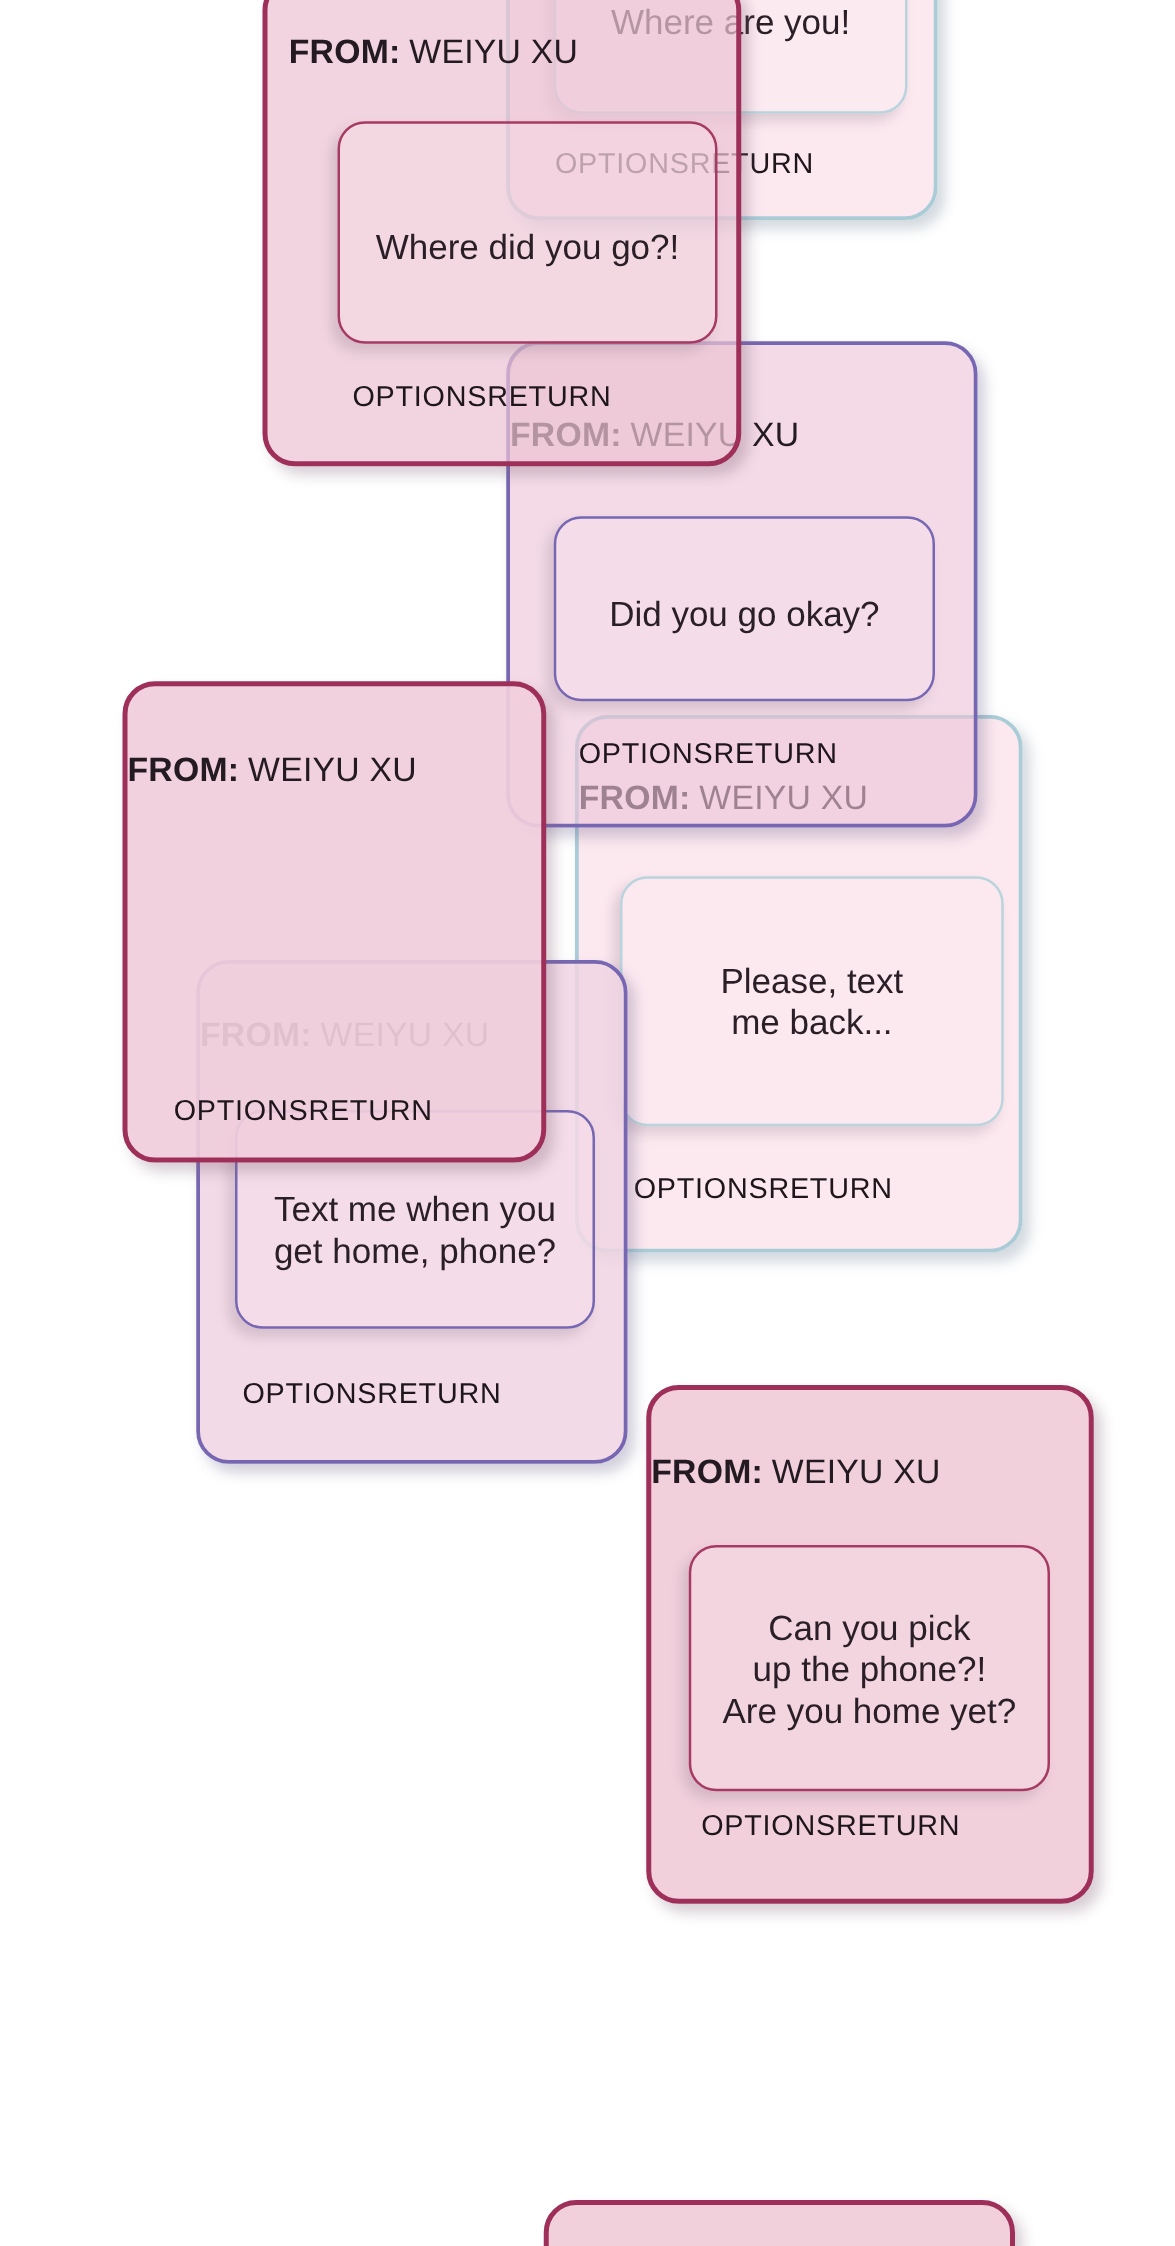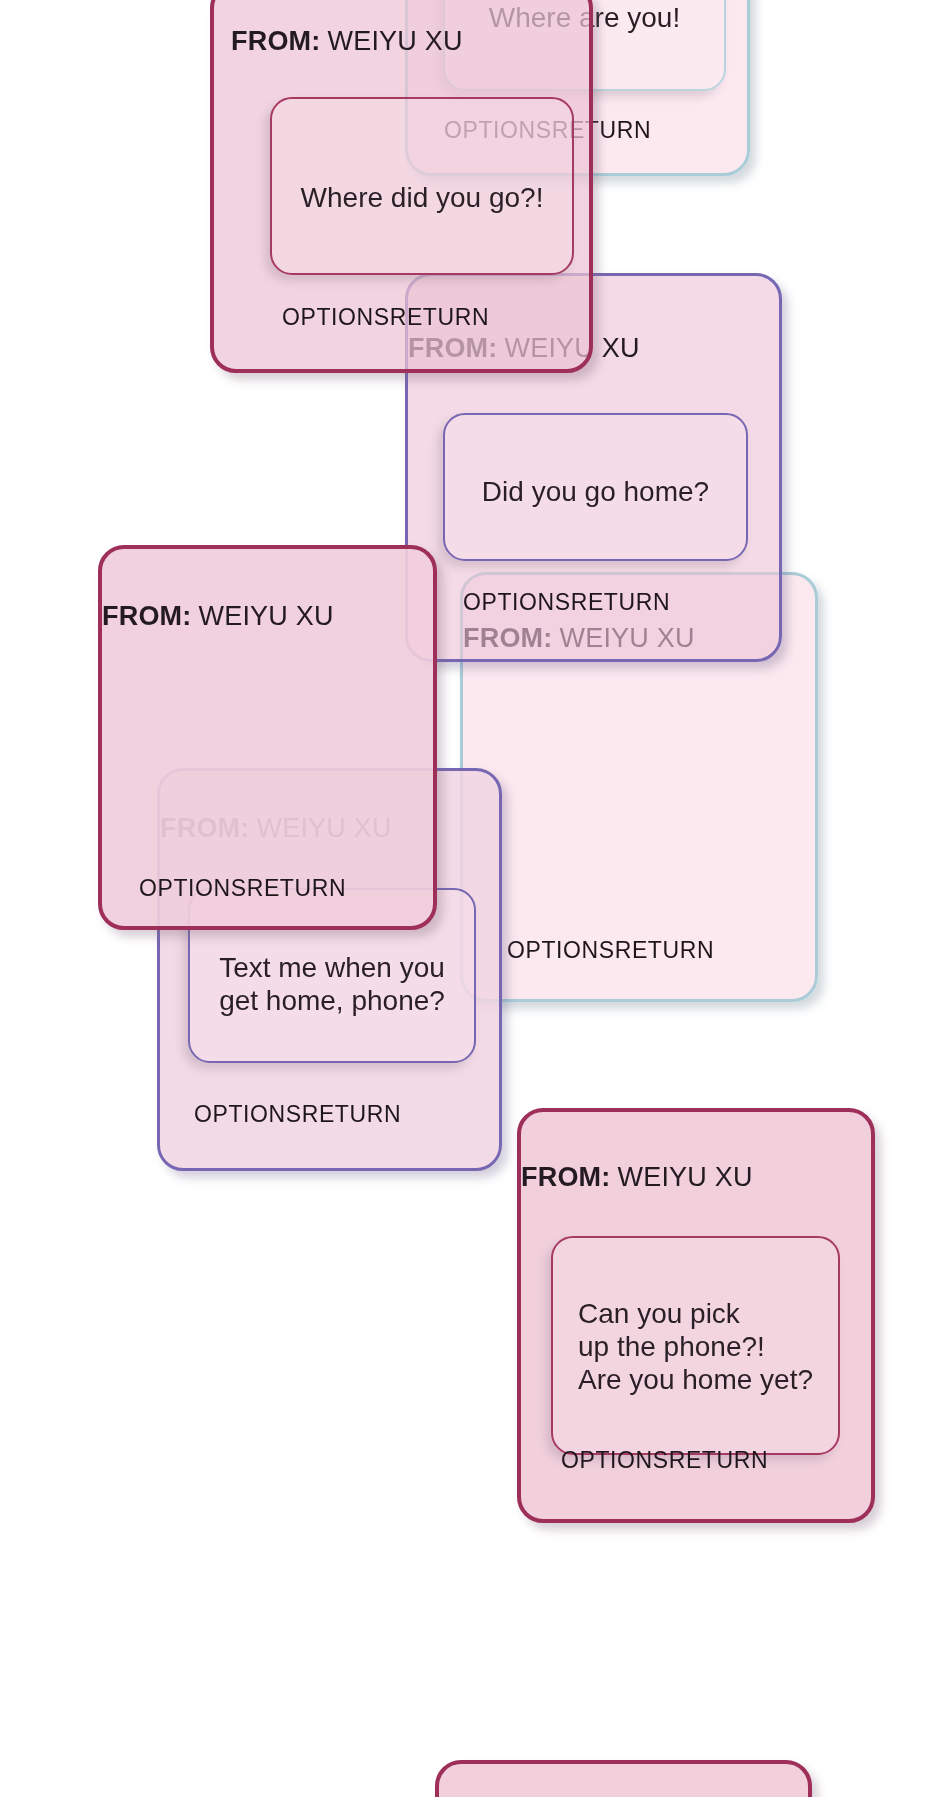--- a/index.html
+++ b/index.html
@@ -21,21 +21,21 @@
     font-size:27px;letter-spacing:0.2px;color:#241a21;white-space:nowrap;
   }
   .hdr b{font-weight:bold;margin-right:7px;}
   .box{
     position:absolute;box-sizing:border-box;border-radius:22px;
     background:rgba(255,240,246,0.15);
     display:flex;align-items:center;justify-content:center;
     box-shadow:-5px 6px 9px rgba(120,100,120,0.22);
   }
   .msg{
-    font-size:28px;line-height:33px;text-align:left;white-space:pre-line;color:#2a1f26;
+    font-size:28px;line-height:33px;text-align:center;white-space:pre-line;color:#2a1f26;
   }
   .btns{
     position:absolute;left:0;right:0;display:flex;
     font-size:23px;line-height:26px;letter-spacing:0.6px;color:#1f161c;
   }
   .btn{cursor:pointer;}
   
   .cardB{left:405px;top:-245px;width:345px;height:421px;background:rgba(252,232,239,0.97);}
   .cardB .box{left:35px;top:155px;width:283px;height:178px;padding-top:30px;}
   .cardB .btns{bottom:30px;padding:0 34px 0 36px;}
@@ -60,21 +60,21 @@
   .cardE .box{left:27px;top:125px;width:292px;height:180px;}
   .cardE .btns{bottom:25px;padding:0 28px 0 37px;}
 
   .cardA{left:210px;top:-18px;width:383px;height:391px;background:rgba(236,196,211,0.72);}
   .cardA .hdr{top:40px;transform:translateX(17px);}
   .cardA .box{left:56px;top:111px;width:304px;height:178px;padding-top:22px;}
   .cardA .btns{bottom:39px;padding:0 36px 0 68px;}
 
   .cardG{left:517px;top:1108px;width:358px;height:415px;background:rgba(240,206,219,0.96);}
   .cardG .hdr{top:50px;}
-  .cardG .box{left:30px;top:124px;width:289px;height:219px;padding-top:2px;}
+  .cardG .box{left:30px;top:124px;width:289px;height:197px;padding-top:2px;}
   .cardG .btns{bottom:46px;padding:0 41px 0 40px;}
 
   .cardH{left:435px;top:1760px;width:377px;height:240px;background:rgba(240,206,219,0.96);}
 </style>
 </head>
 <body>
 
 <div class="canvas">
 
   <div class="card tl cardB">
@@ -84,32 +84,36 @@
     <div class="btns">
       <span class="btn">OPTIONS</span>
       <span class="btn">RETURN</span>
     </div>
   </div>
 
   <div class="card tl cardD">
     <div class="hdr">
       <b>FROM:</b><span>WEIYU XU</span>
     </div>
+    <div class="box">
+      <span class="msg">Please, text
+me back...</span>
+    </div>
     <div class="btns">
       <span class="btn">OPTIONS</span>
       <span class="btn">RETURN</span>
     </div>
   </div>
 
   <div class="card pu cardC">
     <div class="hdr">
       <b>FROM:</b><span>WEIYU XU</span>
     </div>
     <div class="box">
-      <span class="msg">Did you go home?</span>
+      <span class="msg">Did you go okay?</span>
     </div>
     <div class="btns">
       <span class="btn">OPTIONS</span>
       <span class="btn">RETURN</span>
     </div>
   </div>
 
   <div class="card pu cardF">
     <div class="hdr">
       <b>FROM:</b><span>WEIYU XU</span>

